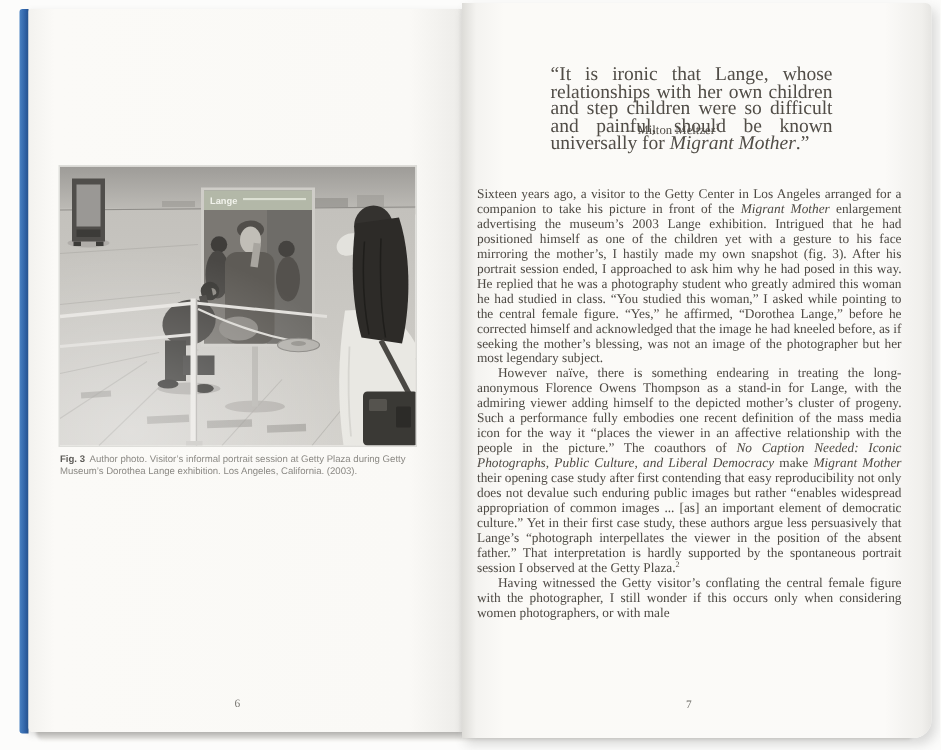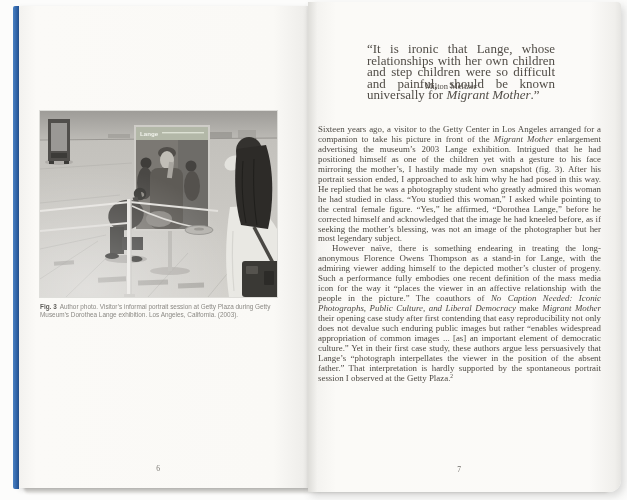--- a/index.html
+++ b/index.html
@@ -184,17 +184,18 @@
     <div class="folio folio-left">6</div>
   </div>
 
   <div class="page right-page">
     <div class="epigraph">“It is ironic that Lange, whose relationships with her own children and step children were so difficult and painful, should be known universally for <i>Migrant Mother</i>.”</div>
     <div class="epigraph-attr">– Milton Meltzer<sup>1</sup></div>
 
     <div class="body-text">
       <p>Sixteen years ago, a visitor to the Getty Center in Los Angeles arranged for a companion to take his picture in front of the <i>Migrant Mother</i> enlargement advertising the museum’s 2003 Lange exhibition. Intrigued that he had positioned himself as one of the children yet with a gesture to his face mirroring the mother’s, I hastily made my own snapshot (fig. 3). After his portrait session ended, I approached to ask him why he had posed in this way. He replied that he was a photography student who greatly admired this woman he had studied in class. “You studied this woman,” I asked while pointing to the central female figure. “Yes,” he affirmed, “Dorothea Lange,” before he corrected himself and acknowledged that the image he had kneeled before, as if seeking the mother’s blessing, was not an image of the photographer but her most legendary subject.</p>
       <p>However naïve, there is something endearing in treating the long-anonymous Florence Owens Thompson as a stand-in for Lange, with the admiring viewer adding himself to the depicted mother’s cluster of progeny. Such a performance fully embodies one recent definition of the mass media icon for the way it “places the viewer in an affective relationship with the people in the picture.” The coauthors of <i>No Caption Needed: Iconic Photographs, Public Culture, and Liberal Democracy</i> make <i>Migrant Mother</i> their opening case study after first contending that easy reproducibility not only does not devalue such enduring public images but rather “enables widespread appropriation of common images ... [as] an important element of democratic culture.” Yet in their first case study, these authors argue less persuasively that Lange’s “photograph interpellates the viewer in the position of the absent father.” That interpretation is hardly supported by the spontaneous portrait session I observed at the Getty Plaza.<sup>2</sup></p>
+      <p>Having witnessed the Getty visitor’s conflating the central female figure with the photographer, I still wonder if this occurs only when considering women photographers, or with male</p>
     </div>
 
     <div class="folio folio-right">7</div>
   </div>
 </div>
 
 </body></html>

